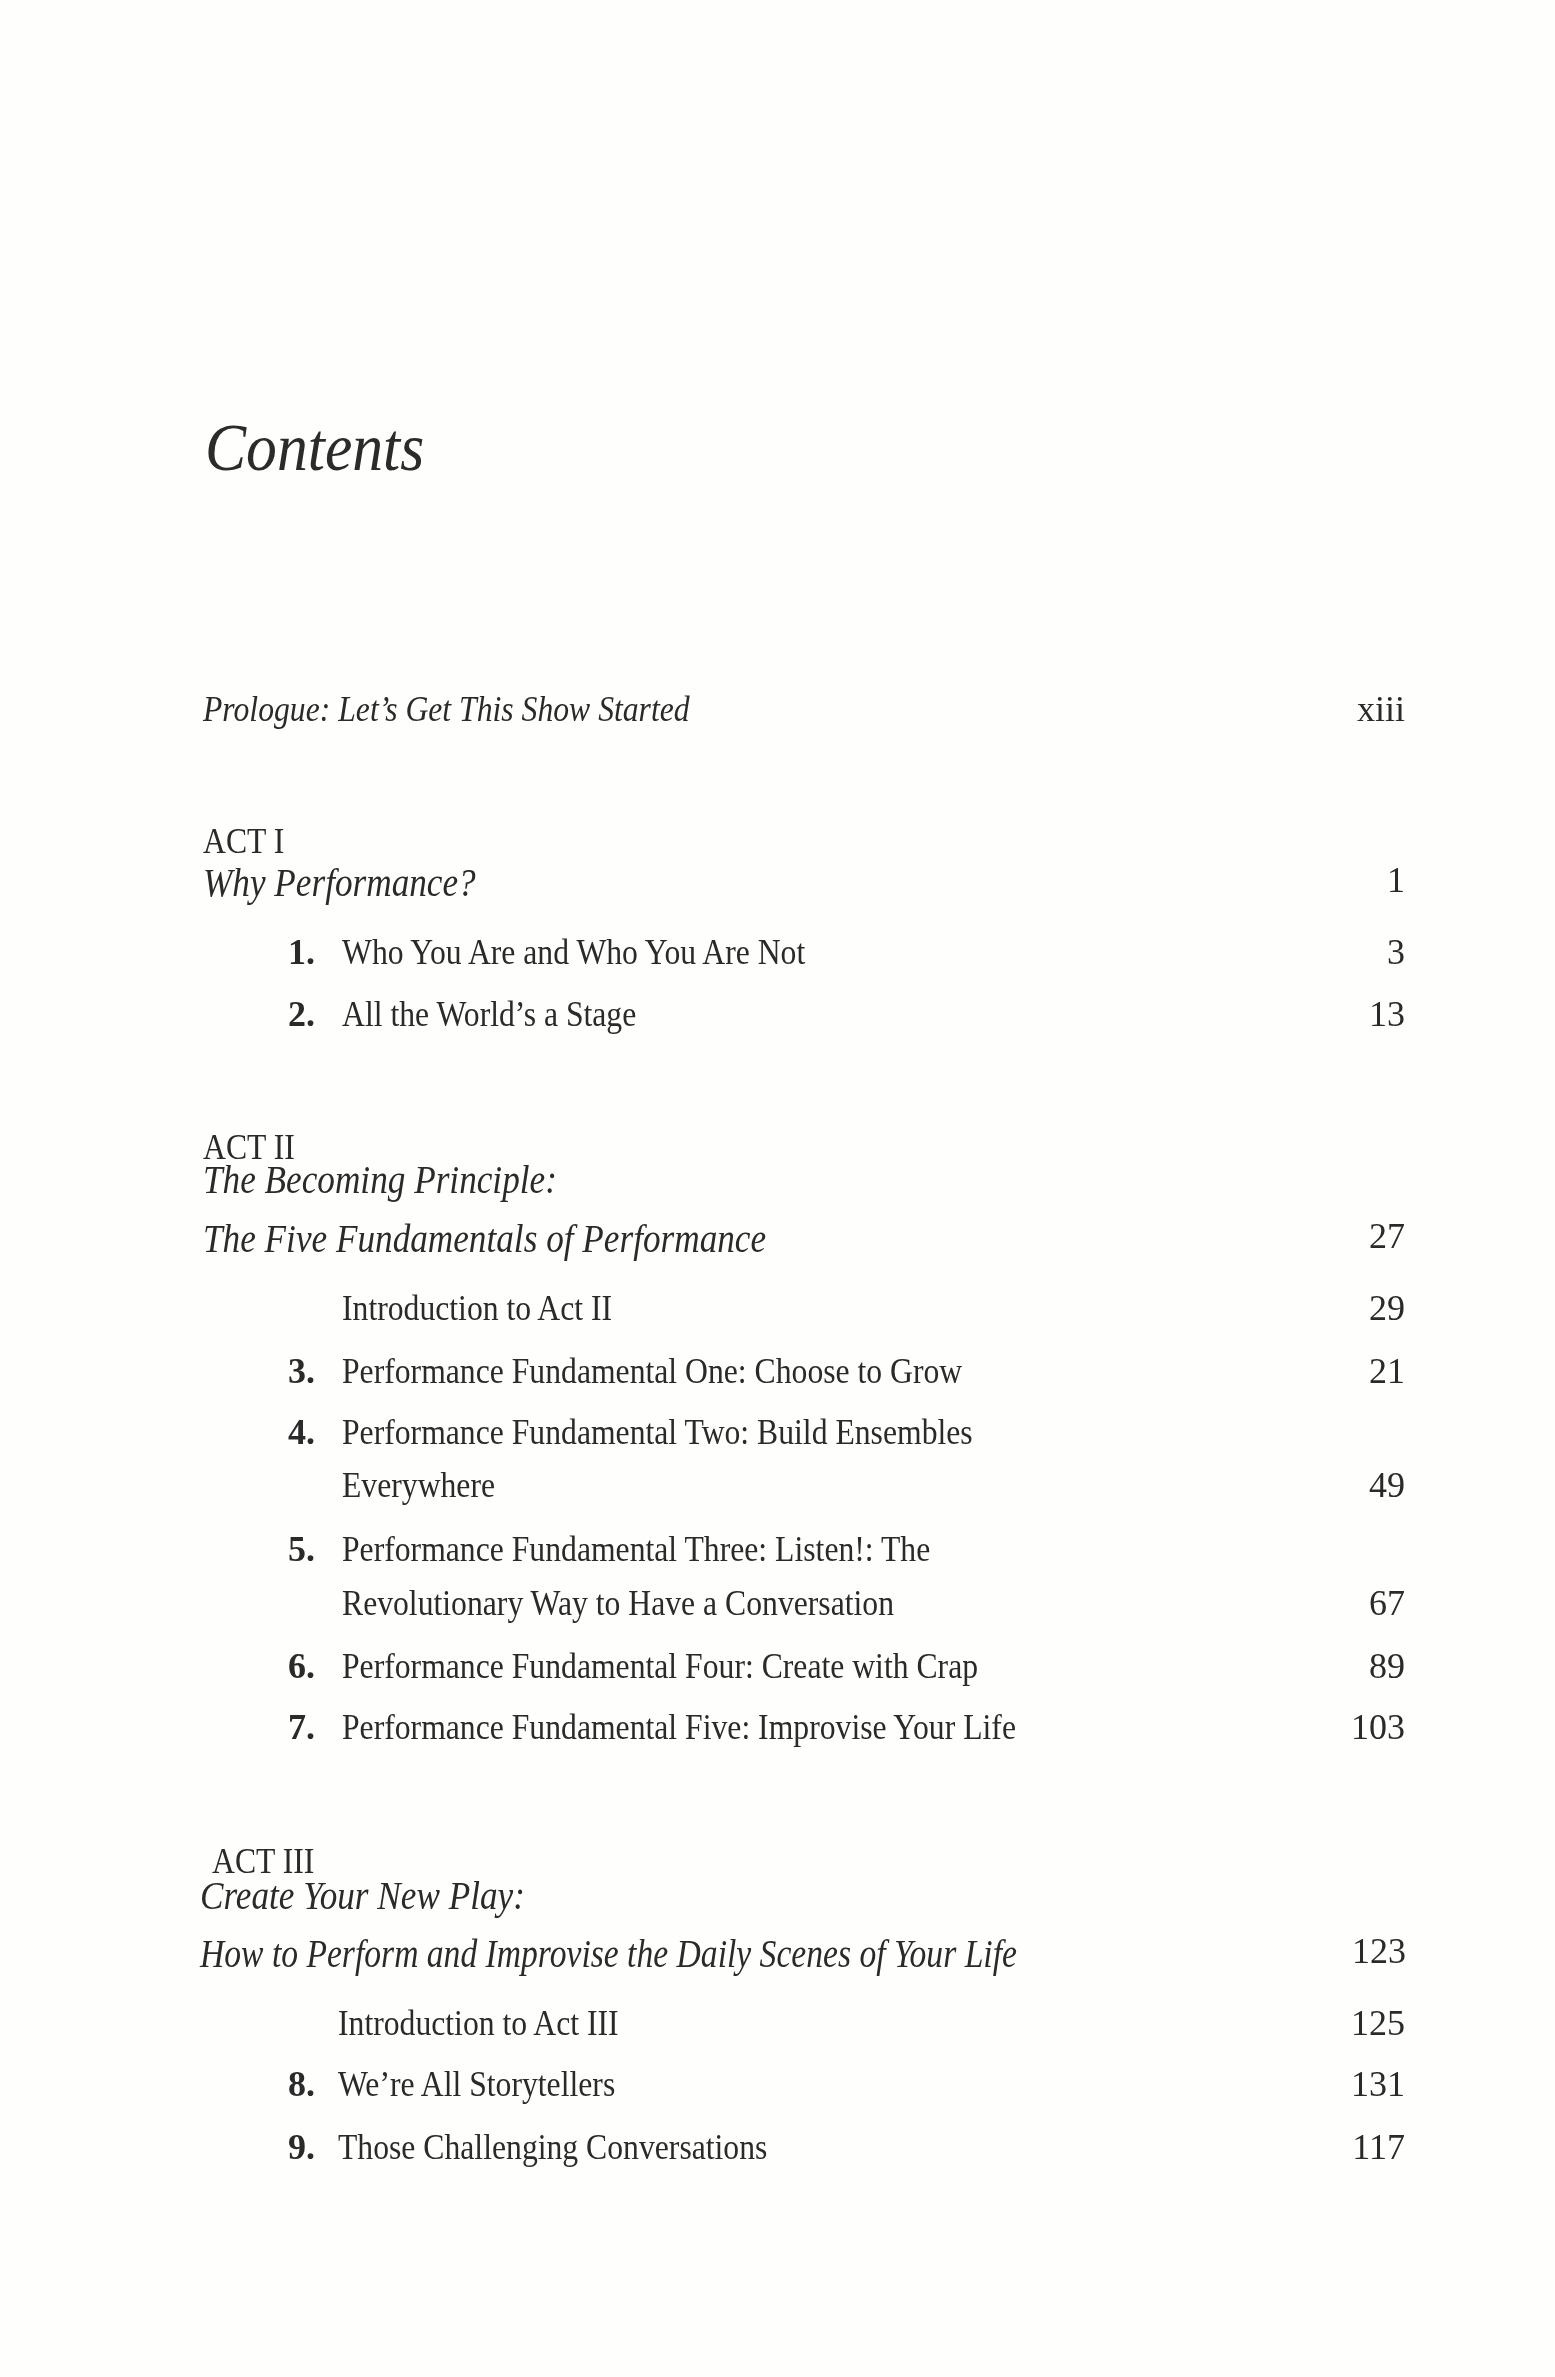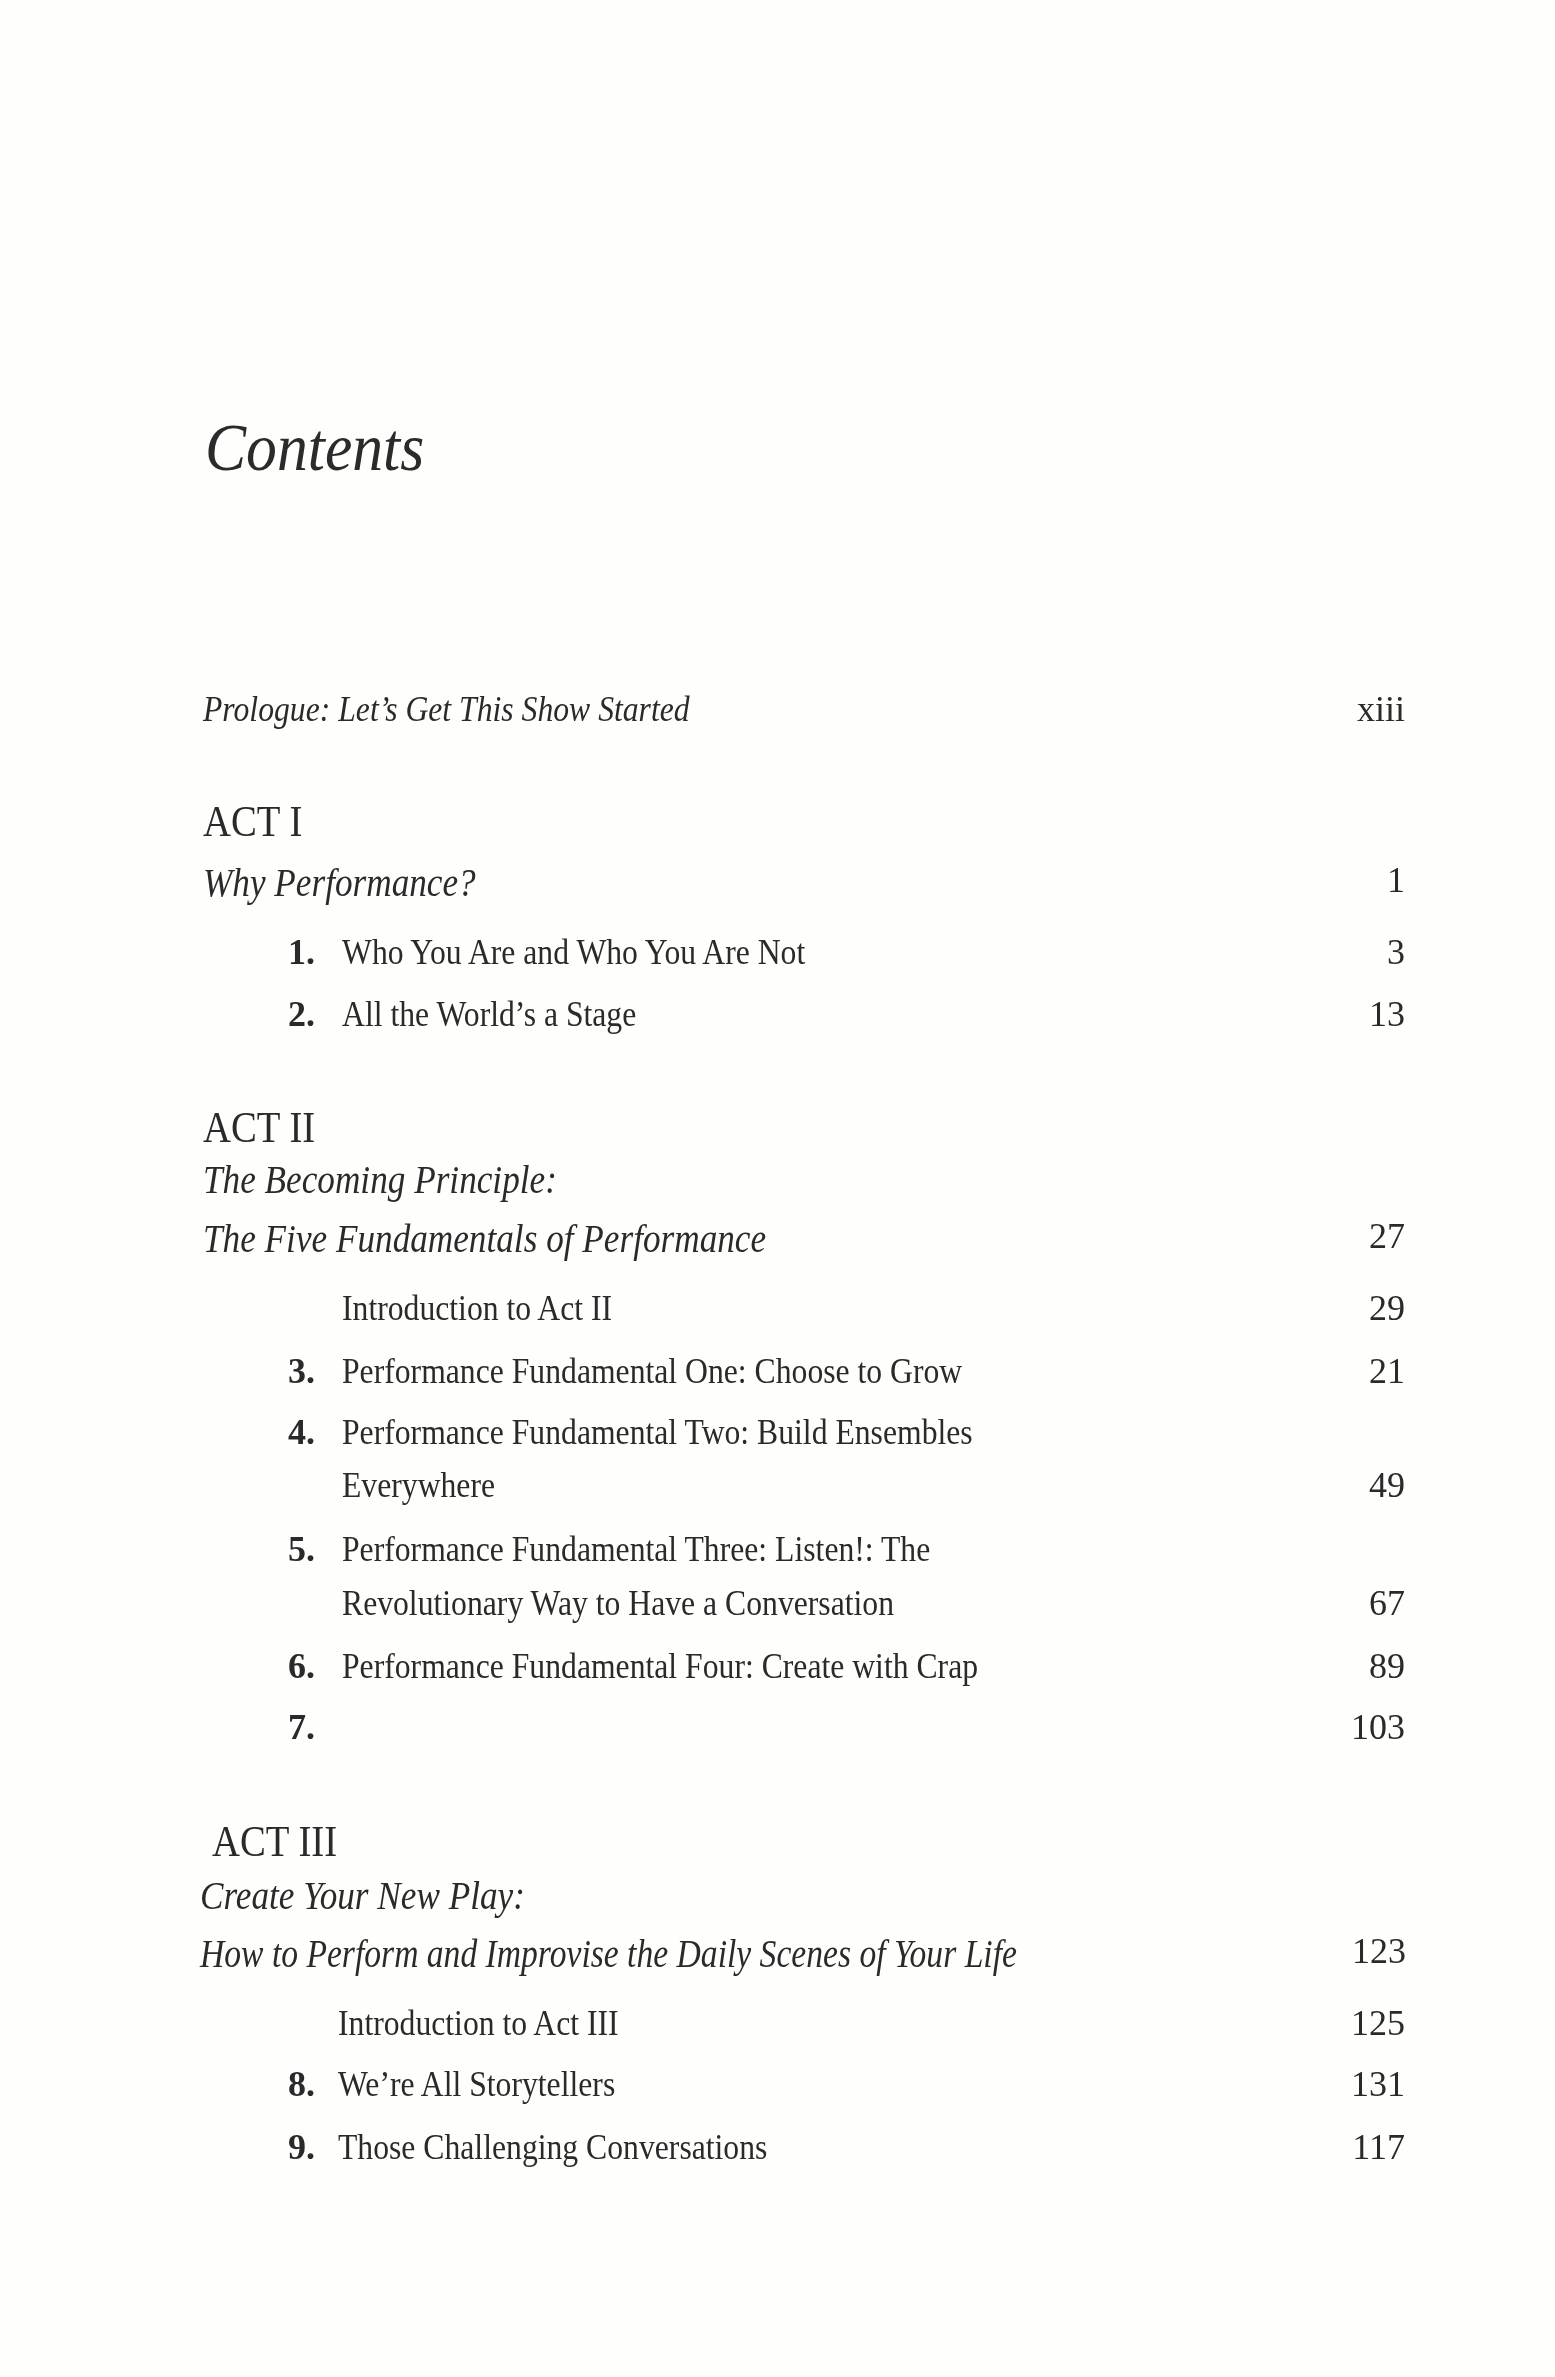--- a/index.html
+++ b/index.html
@@ -44,21 +44,21 @@
     white-space: nowrap;
   }
   .row .page {
     position: absolute;
     right: 0;
     font-size: 36px;
     text-align: center;
   }
   .indent { padding-left: 139px; }
   .bi { font-style: italic; font-weight: normal; font-size: 40px !important; }
-  .act { font-size: 44px; }
+  .act { font-size: 36px; margin-top: 24px; }
   .prologue { font-size: 36px; font-style: italic; }
   .label, .page, .num, .act { transform-origin: left bottom; }
   .condensed { display: inline-block; transform: scaleX(0.88); transform-origin: left center; }
 </style>
 </head>
 <body>
 
 <h1 class="page-title">Contents</h1>
 
 <div class="toc">
@@ -121,20 +121,21 @@
     <span class="label indent"><span class="condensed">Revolutionary Way to Have a Conversation</span></span>
     <span class="page">67</span>
   </div>
   <div class="row" style="top:1645px">
     <span class="num">6.</span>
     <span class="label indent"><span class="condensed">Performance Fundamental Four: Create with Crap</span></span>
     <span class="page">89</span>
   </div>
   <div class="row" style="top:1706px">
     <span class="num">7.</span>
+    <span class="label indent"><span class="condensed">Performance Fundamental Five: Improvise Your Life</span></span>
     <span class="page">103</span>
   </div>
 
   <div class="row" style="top:1816px; left:212px">
     <span class="act"><span class="condensed">ACT III</span></span>
   </div>
   <div class="row" style="top:1872px; left:200px">
     <span class="label bi"><span class="condensed">Create Your New Play:</span></span>
   </div>
   <div class="row" style="top:1930px; left:200px; width:1206px">

